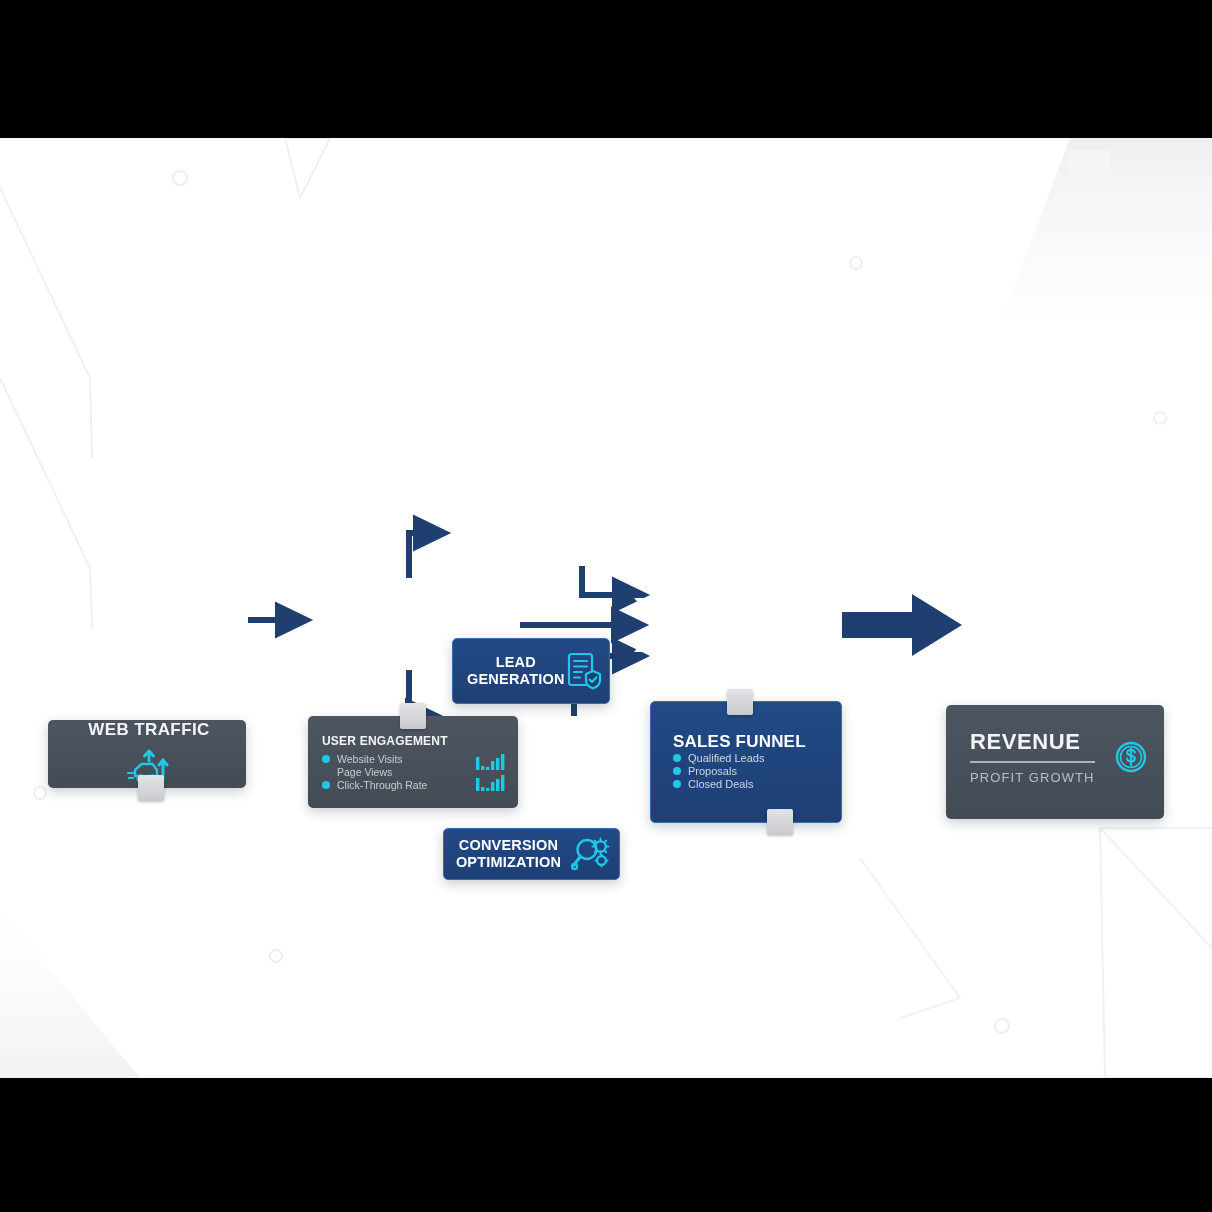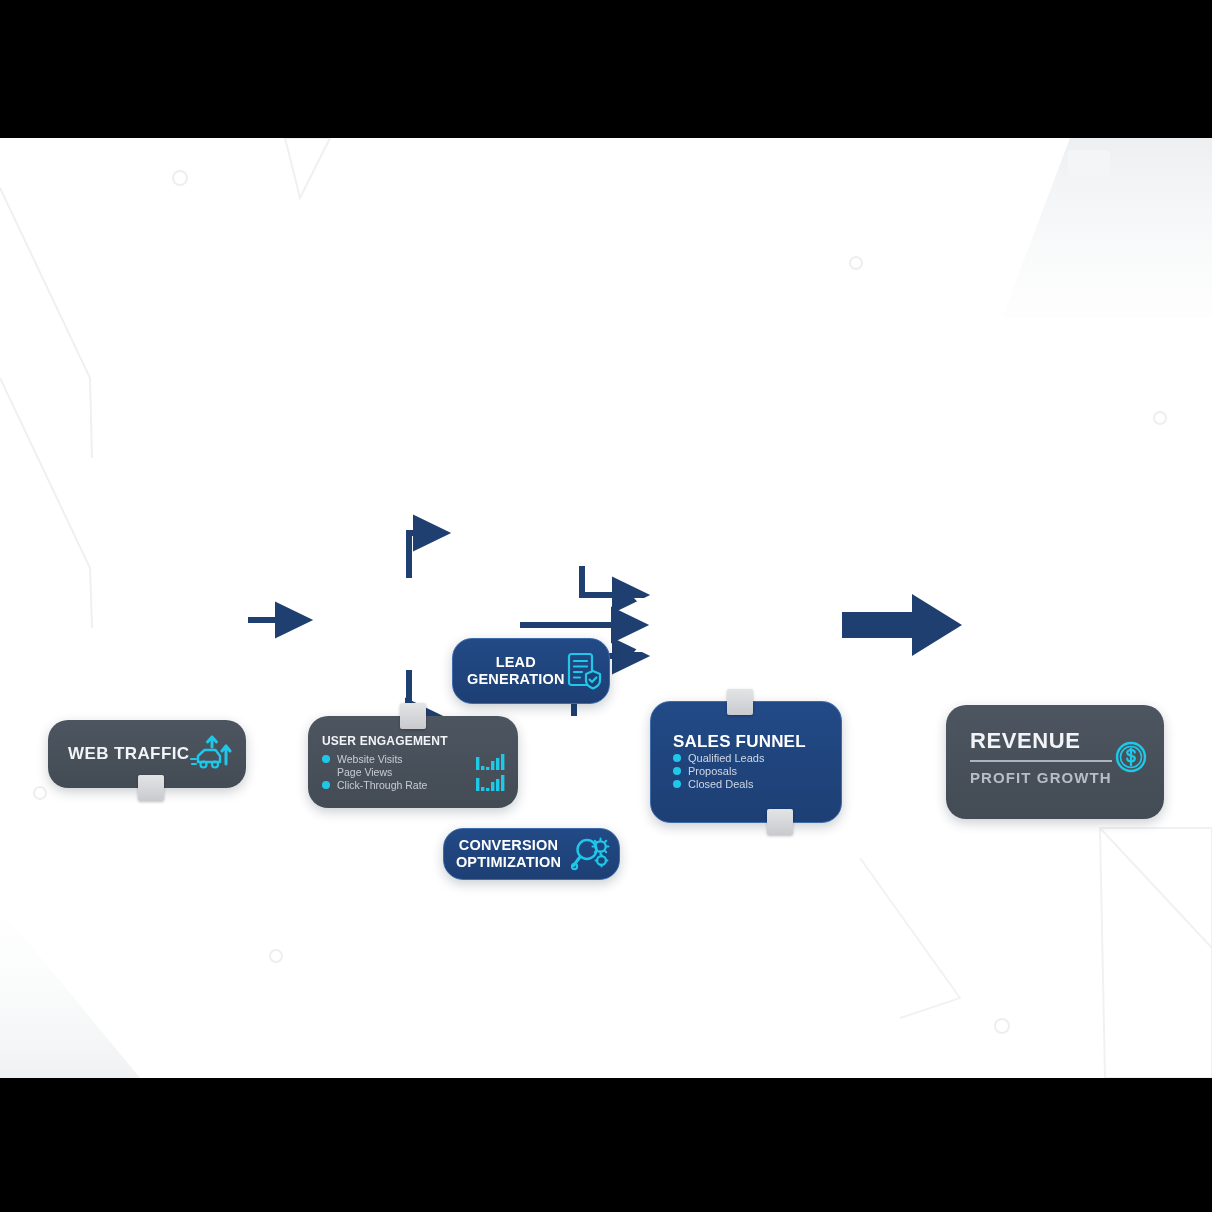--- a/index.html
+++ b/index.html
@@ -61,21 +61,21 @@
     left: 0;
     top: 0;
     width: 1212px;
     height: 940px;
   }
 
   
   .node {
     position: absolute;
     box-sizing: border-box;
-    border-radius: 20px;
+    border-radius: 5px;
     display: flex;
     align-items: center;
     box-shadow: 0 4px 12px rgba(20,30,50,0.22);
   }
   .node.gray {
     background: linear-gradient(180deg, #4d5560 0%, #434b55 100%);
   }
   .node.blue {
     background: linear-gradient(180deg, #224a86 0%, #1d3f74 100%);
     border: 1px solid #3f6bab;
@@ -91,20 +91,21 @@
     box-shadow: 0 1px 3px rgba(0,0,0,0.25);
   }
   .nub.top { top: -13px; left: 50%; margin-left: -13px; }
   .nub.bottom { bottom: -13px; left: 50%; margin-left: -13px; }
 
   
   #node-web-traffic {
     left: 48px; top: 582px; width: 198px; height: 68px;
     padding: 0 16px 0 20px;
     justify-content: space-between;
+    flex-direction: column;
   }
   #node-web-traffic .title {
     color: #f2f4f7;
     font-size: 17px;
     font-weight: bold;
     letter-spacing: 0.4px;
     white-space: nowrap;
   }
   #node-web-traffic .nub.bottom { left: 52%; }
 
@@ -207,24 +208,23 @@
     white-space: nowrap;
   }
   #node-revenue .rule {
     height: 2px;
     background: #aeb4bd;
     margin: 6px 0 7px 0;
     width: 100%;
   }
   #node-revenue .subtitle {
     color: #b9bec6;
-    font-size: 15px;
+    font-size: 13px;
     letter-spacing: 1.1px;
     white-space: nowrap;
-    font-weight: bold;
   }
 
   .icon-wrap { flex: 0 0 auto; display: flex; align-items: center; }
 </style>
 </head>
 <body>
 
 <div id="stage">
 
   <div id="canvas">

